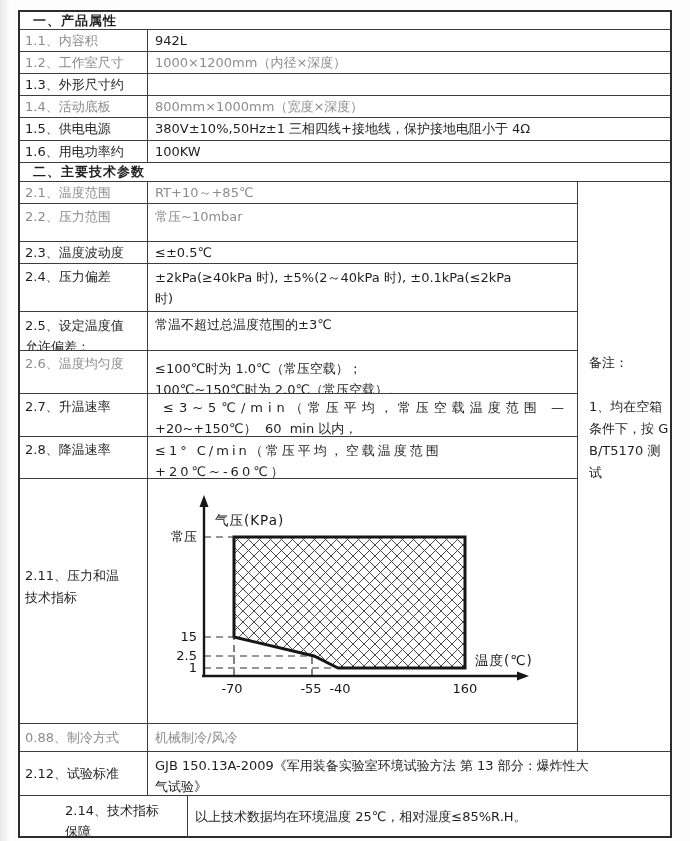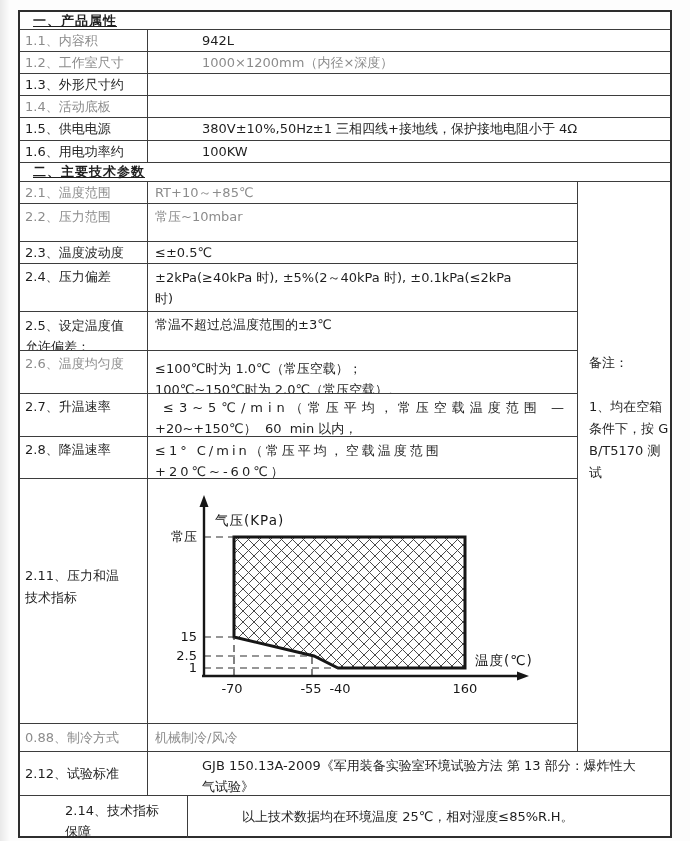--- a/index.html
+++ b/index.html
@@ -9,23 +9,23 @@
     font-family:"DejaVu Sans","Liberation Sans",sans-serif;
     color:#1f1f1f;
     -webkit-font-smoothing:antialiased;
   }
   .scan-edge{position:absolute;left:0;top:0;width:10px;height:841px;background:linear-gradient(to right,#e9e9e9,#fdfdfd);}
   .spec-table{
     position:absolute;left:18px;top:10px;width:654px;height:828px;
     border:2px solid #2e2e2e;background:#ffffff;box-sizing:border-box;
   }
   .row{display:flex;box-sizing:border-box;}
-  .row.s1{border-bottom:1px solid #3d3d3d;gap:47px;}
+  .row.s1{border-bottom:1px solid #3d3d3d;}
   .row.noline{border-bottom:none;margin-left:40px;}
-  .sec{border-bottom:1px solid #3d3d3d;display:flex;align-items:center;text-decoration:underline;}
+  .sec{border-bottom:1px solid #3d3d3d;display:flex;align-items:center;}
   .sec .sec-label{font-weight:bold;font-size:13px;padding-left:13px;letter-spacing:1px;}
   .cell{box-sizing:border-box;display:flex;align-items:center;font-size:13px;overflow:hidden;}
   .cell.label{width:128px;border-right:1px solid #3d3d3d;padding-left:5px;flex:none;}
   .cell.value{flex:1;padding-left:7px;}
   .row.s2 .cell.value{flex:none;width:430px;border-right:1px solid #3d3d3d;}
   .row.s2 .cell.label,.row.s2 .cell.value{border-bottom:1px solid #3d3d3d;}
   .row.s2{border-bottom:none;}
   .cell.gap{flex:1;border-bottom:none;}
   .cell.gap.gb{border-bottom:1px solid #3d3d3d;}
   .cell.multi{display:block;padding-top:3px;line-height:21px;}
@@ -66,20 +66,21 @@
     <div class="cell value dim">1000×1200mm（内径×深度）</div>
   </div>
 
   <div class="row s1" style="height:22px">
     <div class="cell label">1.3、外形尺寸约</div>
     <div class="cell value"></div>
   </div>
 
   <div class="row s1" style="height:22px">
     <div class="cell label dim">1.4、活动底板</div>
+    <div class="cell value dim">800mm×1000mm（宽度×深度）</div>
   </div>
 
   <div class="row s1" style="height:23px">
     <div class="cell label">1.5、供电电源</div>
     <div class="cell value">380V±10%,50Hz±1 三相四线+接地线，保护接地电阻小于 4Ω</div>
   </div>
 
   <div class="row s1" style="height:22px">
     <div class="cell label">1.6、用电功率约</div>
     <div class="cell value">100KW</div>

